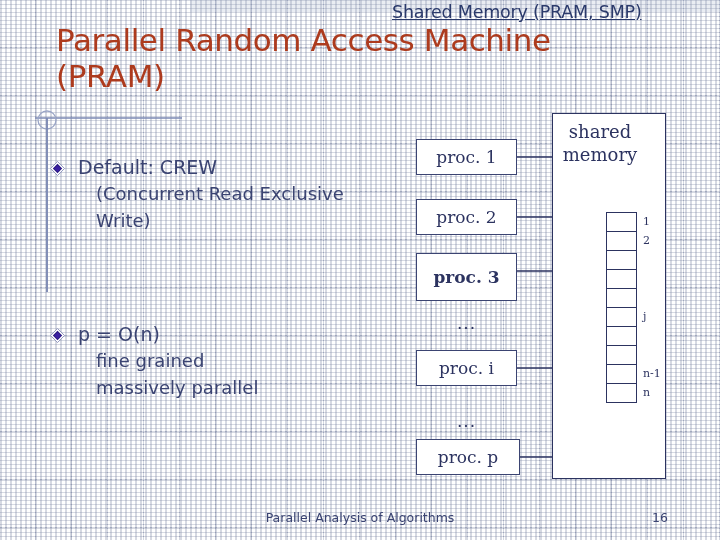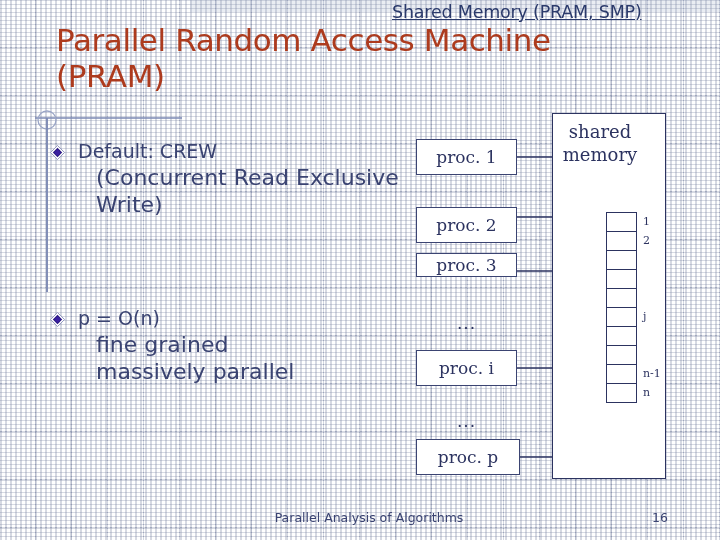--- a/index.html
+++ b/index.html
@@ -108,39 +108,40 @@
     width: 200px;
     height: 200px;
     pointer-events: none;
   }
 
   
   .bullet-block {
     position: absolute;
     color: #3b4472;
     font-family: "DejaVu Sans", sans-serif;
+    margin-top: 16px;
   }
   .bullet-row {
     position: relative;
     padding-left: 34px;
   }
   .diamond {
     position: absolute;
     left: 6px;
     top: 7px;
     width: 15px;
     height: 15px;
   }
   .b-line1 {
     font-size: 19px;
     line-height: 26px;
     white-space: nowrap;
   }
   .b-sub {
-    font-size: 22px;
+    font-size: 18px;
     line-height: 27px;
     padding-left: 52px;
     white-space: nowrap;
   }
 
   #block-crew { left: 44px; top: 138px; width: 360px; }
   #block-pon  { left: 44px; top: 305px; width: 340px; }
 
   
   #diagram {
@@ -219,21 +220,20 @@
   
   #footer-text {
     position: absolute;
     left: 180px;
     top: 510px;
     width: 360px;
     text-align: center;
     font-family: "DejaVu Sans", sans-serif;
     font-size: 12.5px;
     color: #3b4472;
-    padding-left: 9px;
   }
   #footer-page {
     position: absolute;
     left: 640px;
     top: 510px;
     width: 40px;
     text-align: center;
     font-family: "DejaVu Sans", sans-serif;
     font-size: 12.5px;
     color: #3b4472;
@@ -319,24 +319,24 @@
         <span class="mem-lbl">n-1</span>
       </div>
       <div class="mem-cell">
         <span class="mem-lbl">n</span>
       </div>
     </div>
 
   <div class="proc-box" style="left:416px; top:139px; width:101px; height:36px;">
     <span>proc. 1</span>
   </div>
-  <div class="proc-box" style="left:416px; top:199px; width:101px; height:36px;margin-top:8px;">
+  <div class="proc-box" style="left:416px; top:199px; width:101px; height:36px;">
     <span>proc. 2</span>
   </div>
-  <div class="proc-box" style="left:416px; top:253px; width:101px; height:24px;">
+  <div class="proc-box" style="left:416px; top:253px; width:101px; height:48px;font-weight:bold;">
     <span>proc. 3</span>
   </div>
   <div class="ellipsis-lbl" style="left:416px; top:313px; width:101px;">...</div>
   <div class="proc-box" style="left:416px; top:350px; width:101px; height:36px;">
     <span>proc. i</span>
   </div>
   <div class="ellipsis-lbl" style="left:416px; top:411px; width:101px;">...</div>
   <div class="proc-box" style="left:416px; top:439px; width:104px; height:36px;">
     <span>proc. p</span>
   </div>

